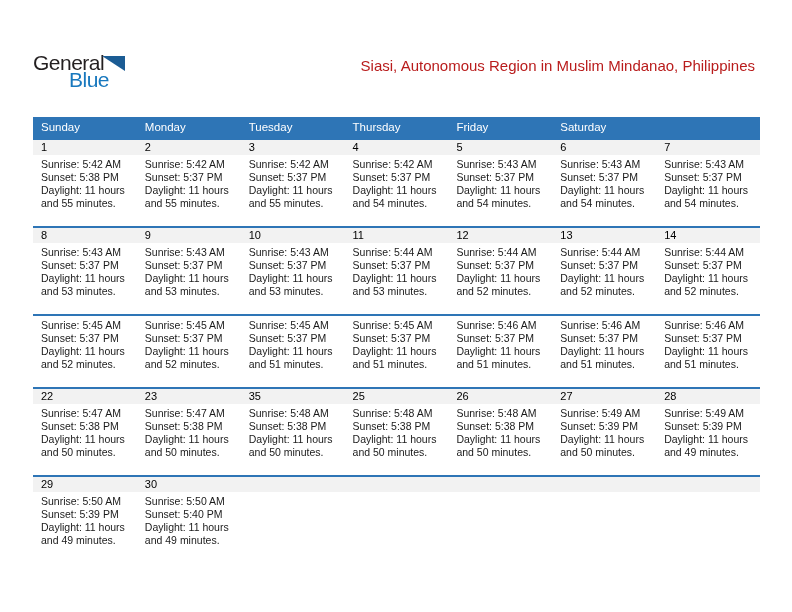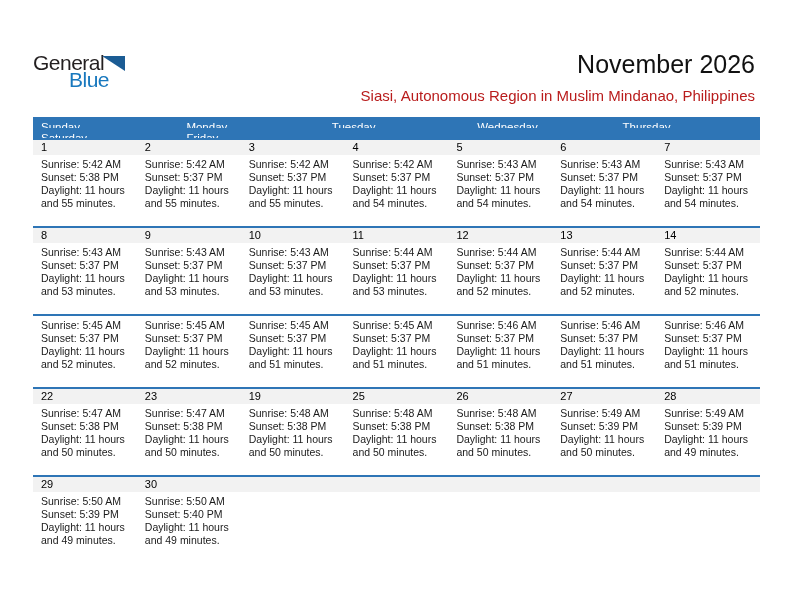--- a/index.html
+++ b/index.html
@@ -32,21 +32,21 @@
 
   
   .title-block { position:absolute; top:36px; right:37px; text-align:right; }
   .page-title { font-size:25px; color:#111111; line-height:30px; }
   .page-subtitle { font-size:15px; color:#b91c1c; margin-top:8px; line-height:18px; }
 
   
   .calendar { position:absolute; left:33px; top:104px; width:727px; }
 
   .weekday-row {
-    display:grid; grid-template-columns:repeat(5, 1fr);
+    display:grid; grid-template-columns:repeat(7, 1fr);
     background:var(--header-blue);
     height:21px;
   }
   .weekday-cell {
     color:#ffffff; font-size:11.5px; line-height:21px;
     padding-left:8px; overflow:hidden; white-space:nowrap;
   }
 
   .week { border-top:2px solid var(--row-line-blue); }
   .day-band {
@@ -73,33 +73,31 @@
 
 <div class="page">
 
   <div class="logo">
     <span class="logo-general">General</span>
     <span class="logo-triangle"></span>
     <span class="logo-blue">Blue</span>
   </div>
 
   <div class="title-block">
-    <div class="page-title">November 2026</div>
     <div class="page-subtitle">Siasi, Autonomous Region in Muslim Mindanao, Philippines</div>
   </div>
 
   <div class="calendar">
     <div class="weekday-row" id="weekday-row">
         <div class="weekday-cell">Sunday</div>
         <div class="weekday-cell">Monday</div>
         <div class="weekday-cell">Tuesday</div>
-        <div class="weekday-cell">Wednesday</div>
         <div class="weekday-cell">Thursday</div>
+        <div class="weekday-cell">Friday</div>
         <div class="weekday-cell">Saturday</div>
-        <div class="weekday-cell">Friday</div>
       </div>
     <div id="weeks-container">
         <div class="week">
           <div class="day-band">
             <div class="band-cell">1</div>
             <div class="band-cell">2</div>
             <div class="band-cell">3</div>
             <div class="band-cell">4</div>
             <div class="band-cell">5</div>
             <div class="band-cell">6</div>
@@ -227,21 +225,21 @@
               <div class="detail-line">Sunrise: 5:46 AM</div>
               <div class="detail-line">Sunset: 5:37 PM</div>
               <div class="daylight-line">Daylight: 11 hours and 51 minutes.</div>
             </div>
           </div>
         </div>
         <div class="week">
           <div class="day-band">
             <div class="band-cell">22</div>
             <div class="band-cell">23</div>
-            <div class="band-cell">19</div>
+            <div class="band-cell">35</div>
             <div class="band-cell">25</div>
             <div class="band-cell">26</div>
             <div class="band-cell">27</div>
             <div class="band-cell">28</div>
           </div>
           <div class="details-row">
             <div class="detail-cell">
               <div class="detail-line">Sunrise: 5:47 AM</div>
               <div class="detail-line">Sunset: 5:38 PM</div>
               <div class="daylight-line">Daylight: 11 hours and 50 minutes.</div>

